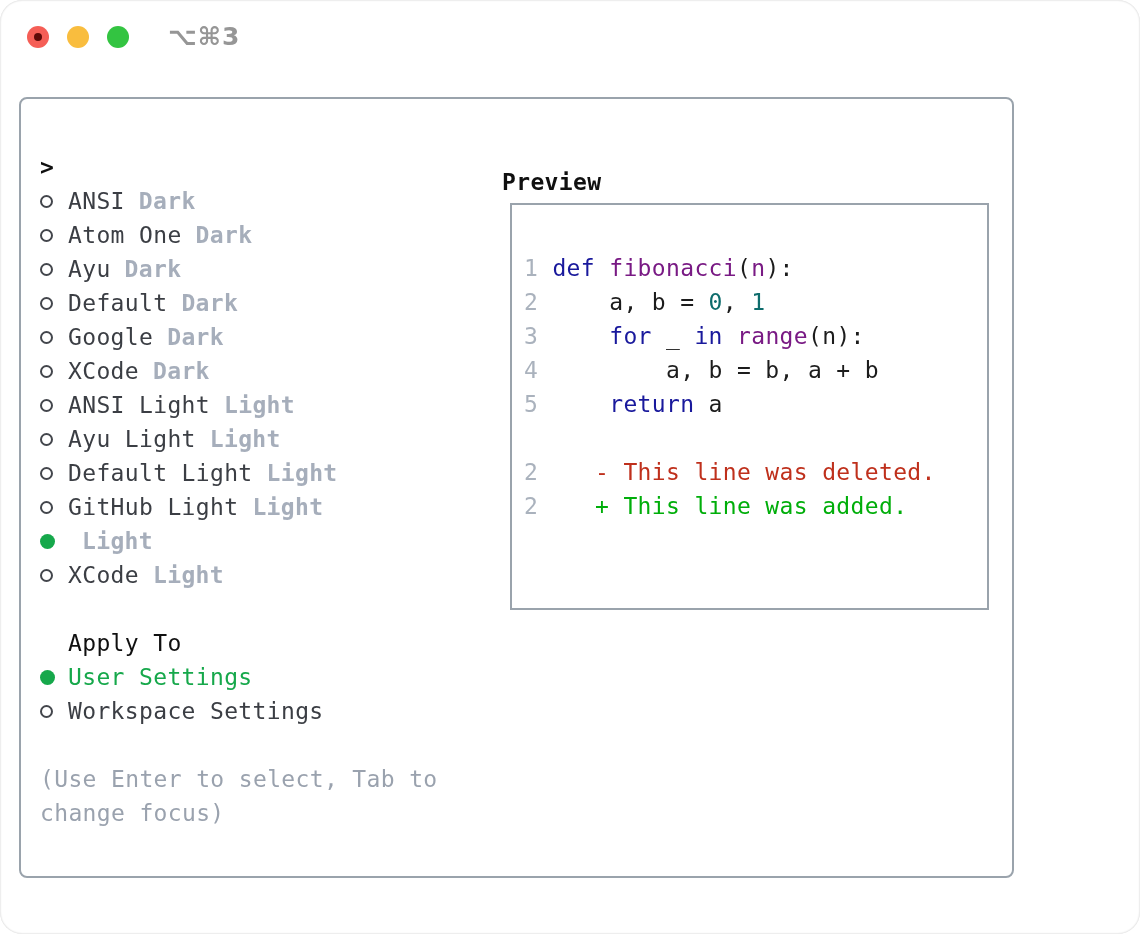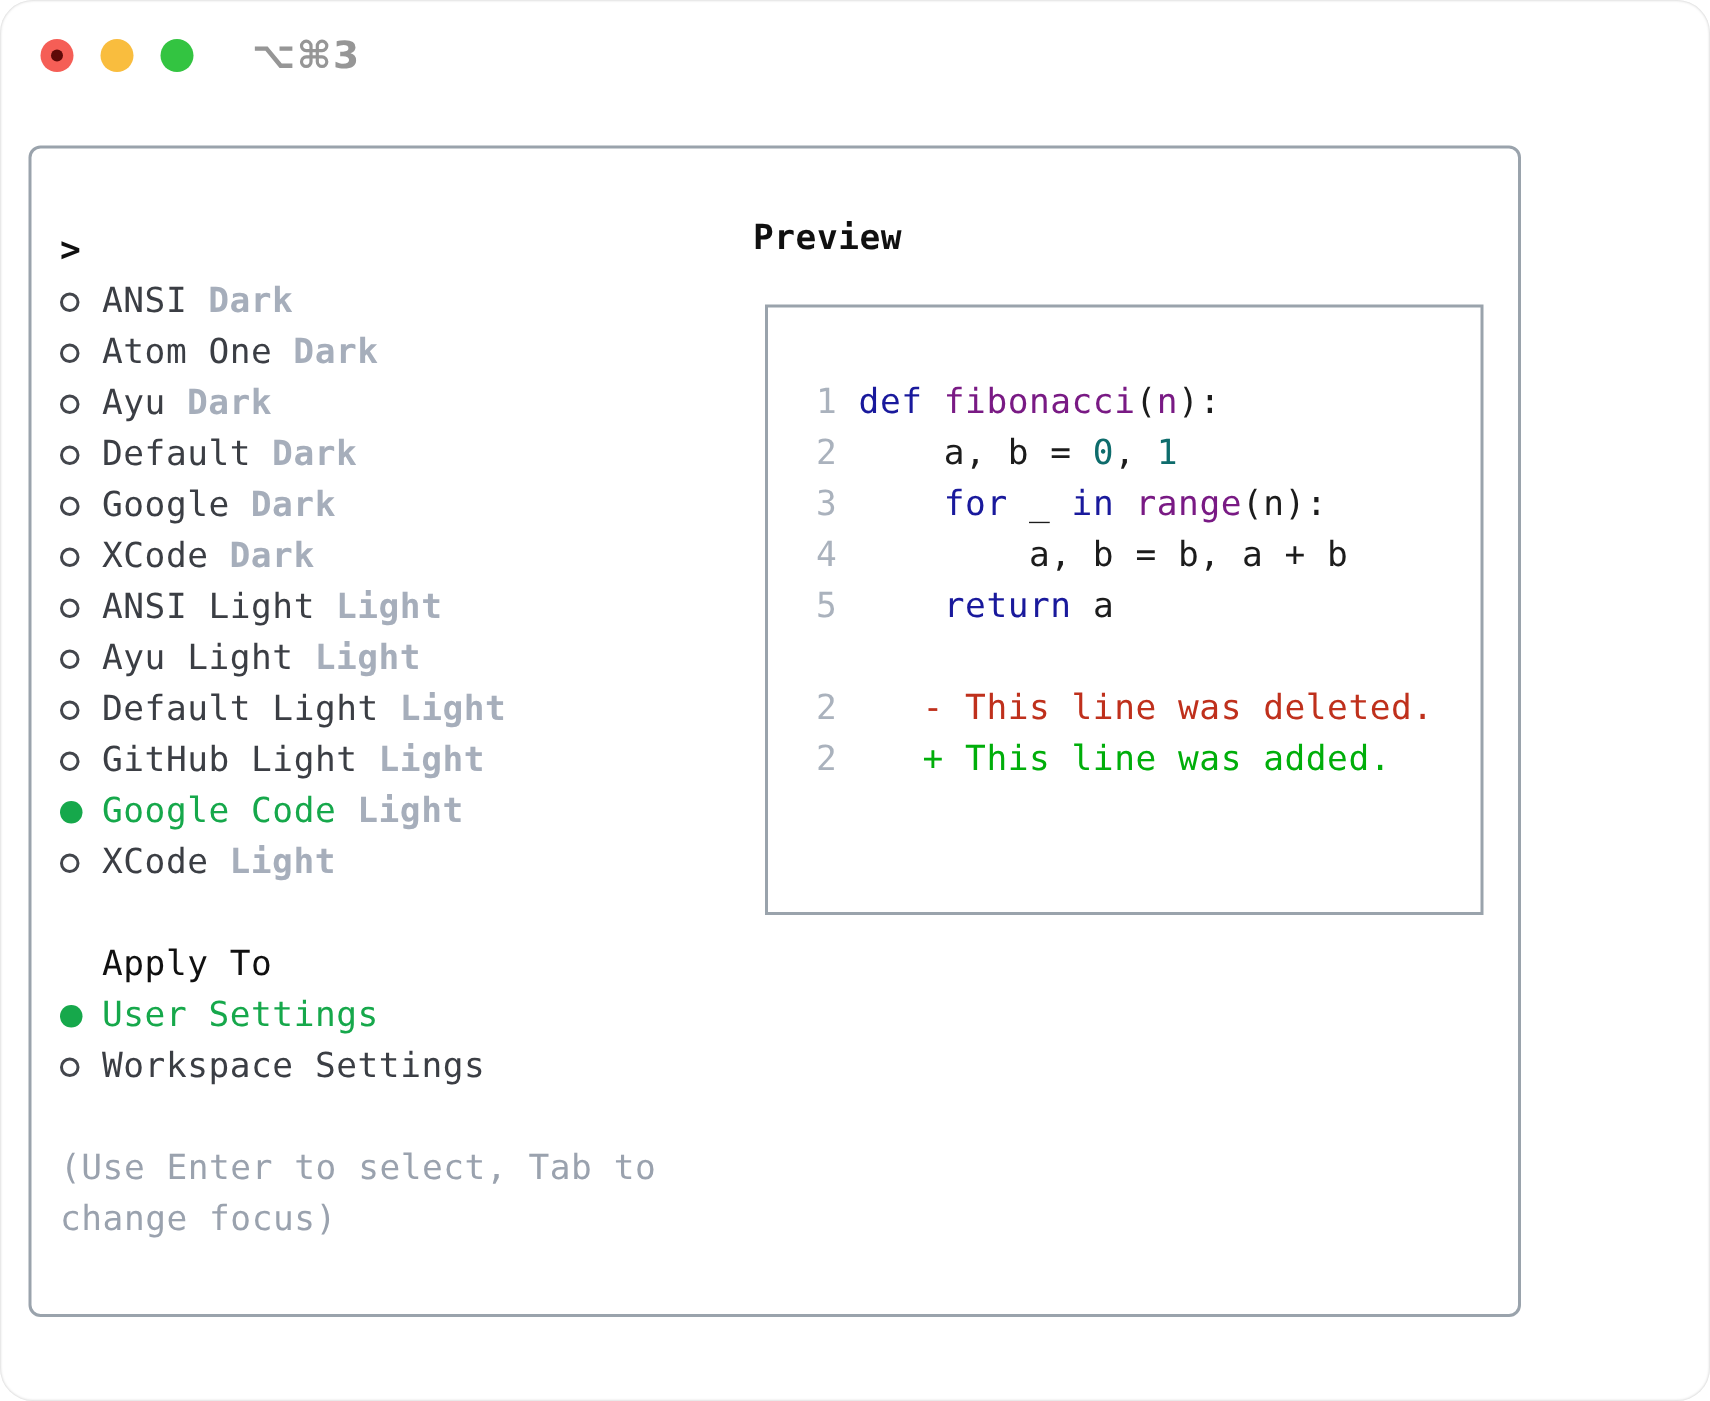--- a/index.html
+++ b/index.html
@@ -79,29 +79,29 @@
   .row.selected .radio { width: 15px; height: 15px; border: none; background: var(--selectGreen); }
   .tname { color: var(--themeName); }
   .row.selected .tname { color: var(--selectGreen); }
   .tvariant { color: var(--variantText); margin-left: 14px; font-weight: bold; }
   .spacer { height: 34px; }
   .subhdr { color: var(--headerText); padding-left: 28px; }
   .hint { color: var(--hintText); white-space: pre-line; margin-top: 0; }
 
   
   .preview-hdr {
-    position: absolute; left: 481px; top: 43px;
+    position: absolute; left: 481px; top: 66px;
     font-weight: bold; color: var(--headerText);
   }
   .preview-box {
     position: absolute; left: 489px; top: 104px;
     width: 479px; height: 407px;
     border: 2px solid var(--panelBorder);
     background: var(--windowBg);
-    padding: 46px 12px 0 32px;
+    padding: 46px 12px 0 12px;
     overflow: hidden;
   }
   .code-line { height: 34px; line-height: 34px; white-space: pre; }
   .tk-num { color: var(--lineNum); }
   .tk-kw  { color: var(--kw); }
   .tk-fn  { color: var(--fn); }
   .tk-lit { color: var(--lit); }
   .tk-pl  { color: var(--pl); }
   .tk-ctx { color: var(--ctx); }
   .tk-del { color: var(--del); }
@@ -182,21 +182,20 @@
   </div>
 
   <div class="row">
     <span class="prefix-cell"><span class="radio"></span></span>
     <span class="tname">GitHub Light</span>
     <span class="tvariant">Light</span>
   </div>
 
   <div class="row selected">
     <span class="prefix-cell"><span class="radio"></span></span>
-    <span class="tname">Google Code</span>
     <span class="tvariant">Light</span>
   </div>
 
   <div class="row">
     <span class="prefix-cell"><span class="radio"></span></span>
     <span class="tname">XCode</span>
     <span class="tvariant">Light</span>
   </div>
 </div>
 

